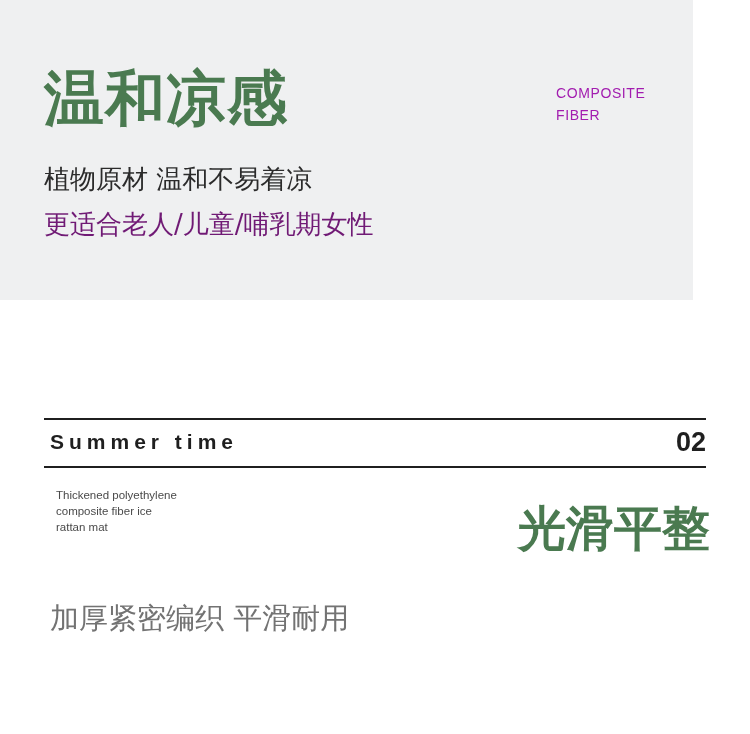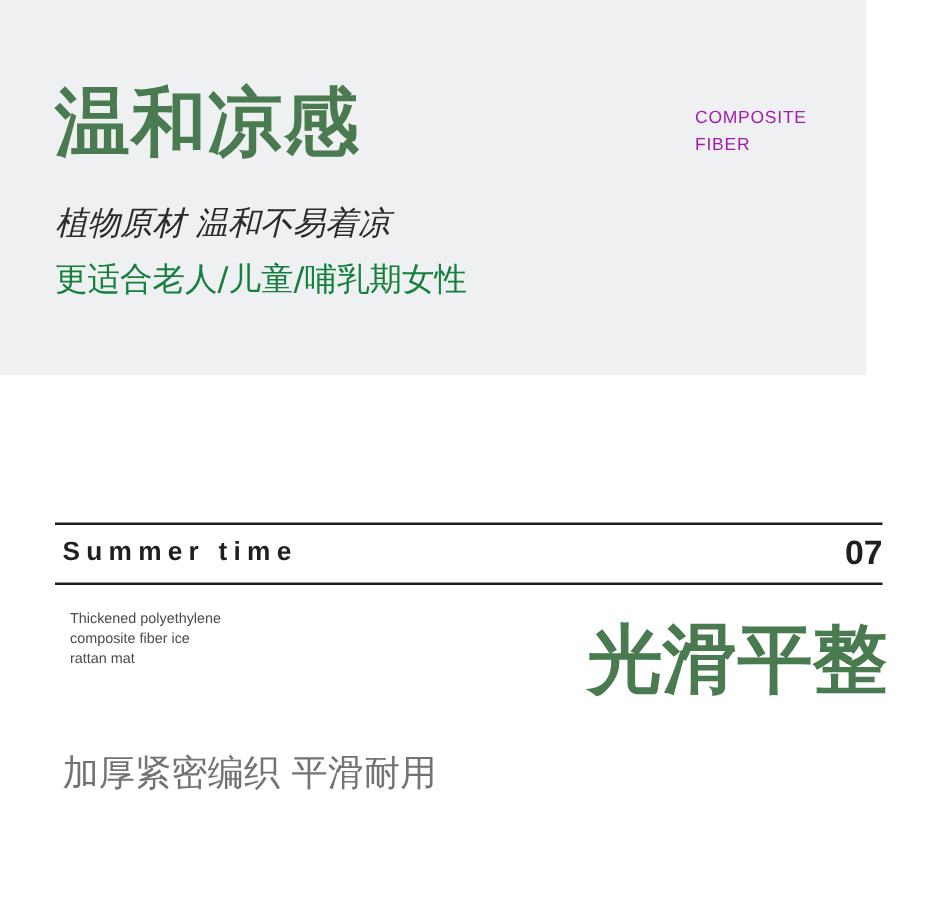--- a/index.html
+++ b/index.html
@@ -50,30 +50,29 @@
   }
 
   .sub-line1 {
     position: absolute;
     left: 44px;
     top: 160px;
     font-size: 26px;
     line-height: 38px;
     color: #2b2b2b;
     font-family: "DejaVu Sans", "Liberation Sans", sans-serif;
-    font-style: italic;
   }
 
   .sub-line2 {
     position: absolute;
     left: 44px;
     top: 205px;
     font-size: 26px;
     line-height: 38px;
-    color: #15803d;
+    color: #701a75;
     font-family: "DejaVu Sans", "Liberation Sans", sans-serif;
   }
 
   
   .section-rule-top {
     position: absolute;
     left: 44px;
     top: 418px;
     width: 662px;
     height: 2px;
@@ -133,21 +132,21 @@
     font-family: "DejaVu Sans", "Liberation Sans", sans-serif;
     line-height: 60px;
   }
   .big-green .l1 {
     display: block;
     font-size: 54px;
     letter-spacing: 0px;
   }
   .big-green .l2 {
     display: block;
-    font-size: 60px;
+    font-size: 48px;
     letter-spacing: 0px;
   }
 
   .bottom-cn {
     position: absolute;
     left: 50px;
     top: 598px;
     font-size: 29px;
     line-height: 40px;
     color: #737373;
@@ -161,21 +160,21 @@
 <div class="top-panel">
   <div class="headline-cn">温和凉感</div>
   <div class="composite-label">COMPOSITE
 FIBER</div>
   <div class="sub-line1">植物原材 温和不易着凉</div>
   <div class="sub-line2">更适合老人/儿童/哺乳期女性</div>
 </div>
 
 <div class="section-rule-top"></div>
 <div class="section-title">Summer time</div>
-<div class="section-number">07</div>
+<div class="section-number">02</div>
 <div class="section-rule-bottom"></div>
 
 <div class="en-caption">Thickened polyethylene
 composite fiber ice
 rattan mat</div>
 
 <div class="big-green">
   <span class="l2">光滑平整</span>
 </div>
 

